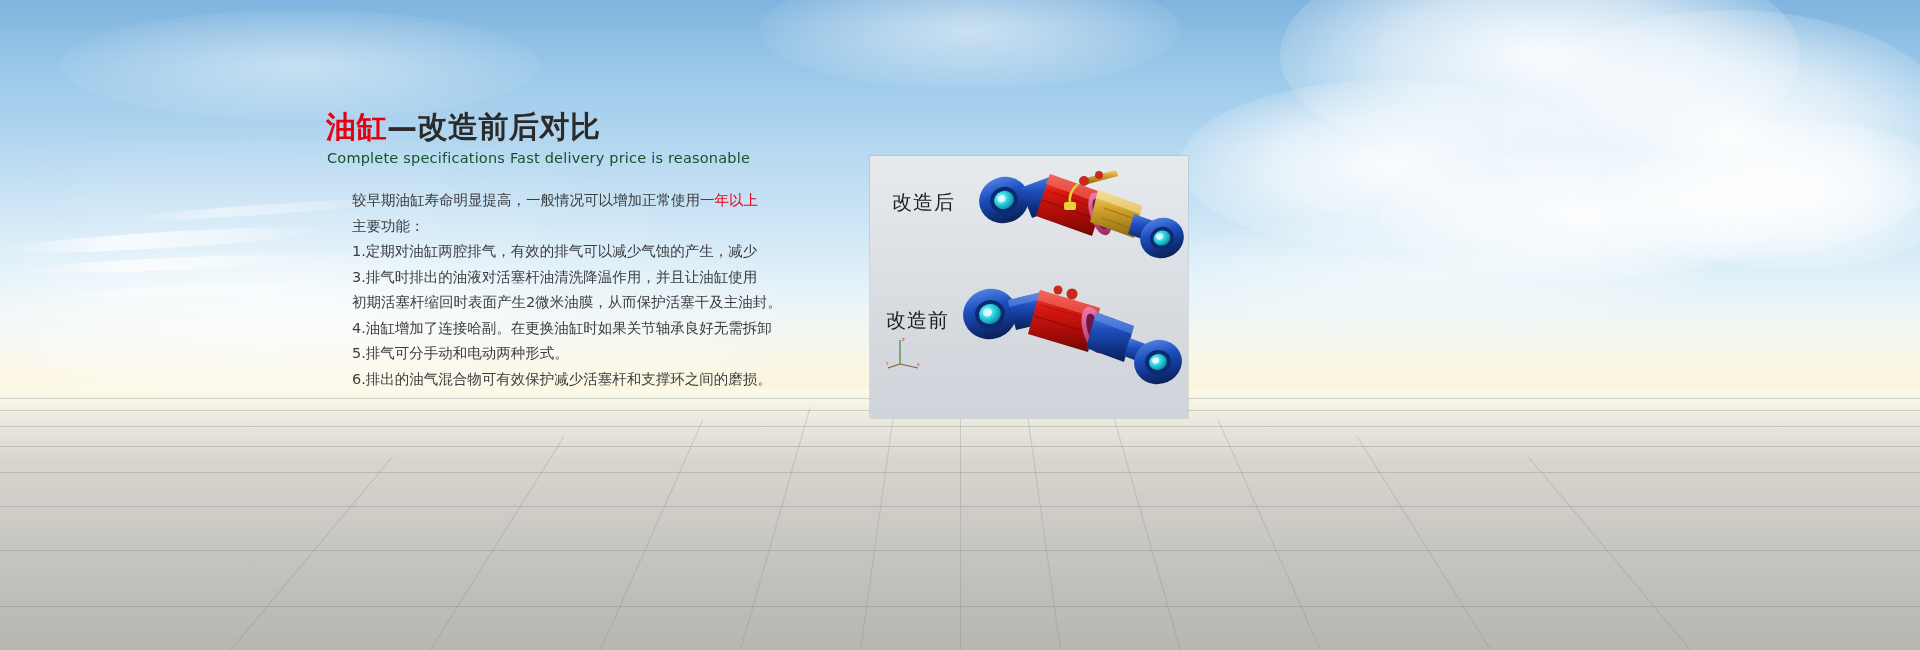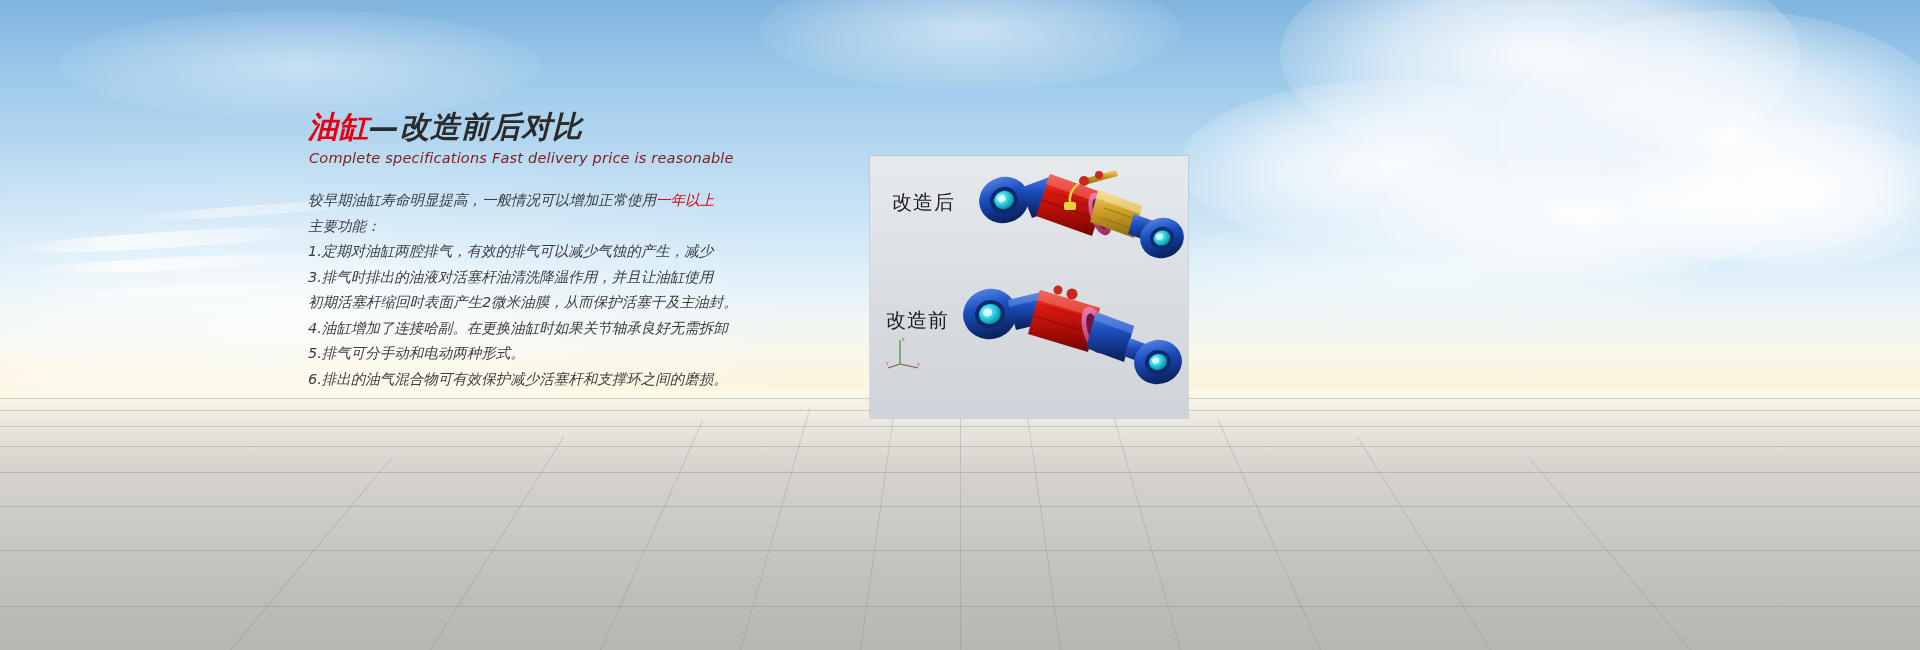--- a/index.html
+++ b/index.html
@@ -98,48 +98,48 @@
     position: absolute;
     bottom: 0;
     width: 1px;
     background: rgba(120,122,126,0.26);
     transform-origin: bottom center;
   }
 
   
   .content {
     position: absolute;
-    left: 308px;
+    left: 326px;
     top: 108px;
     width: 520px;
-    font-style: italic;
   }
   .headline {
     margin: 0;
     font-family: "DejaVu Sans", "Liberation Sans", sans-serif;
     font-size: 30px;
     font-weight: bold;
     letter-spacing: 0.5px;
     line-height: 38px;
     color: #2b2b2b;
     white-space: nowrap;
   }
   .headline .hl-red { color: #e60012; }
   .subtitle {
     margin: 4px 0 0 1px;
     font-size: 14.5px;
     letter-spacing: 0.2px;
-    color: #7f1d1d;
+    color: #14532d;
     white-space: nowrap;
   }
   .body {
     margin-top: 22px;
     font-size: 14.5px;
     line-height: 25.5px;
     color: #3b3d40;
+    margin-left: 26px;
   }
   .body p {
     margin: 0;
     white-space: nowrap;
   }
   .body .em-red { color: #e60012; }
 
   
   .product-panel {
     position: absolute;

